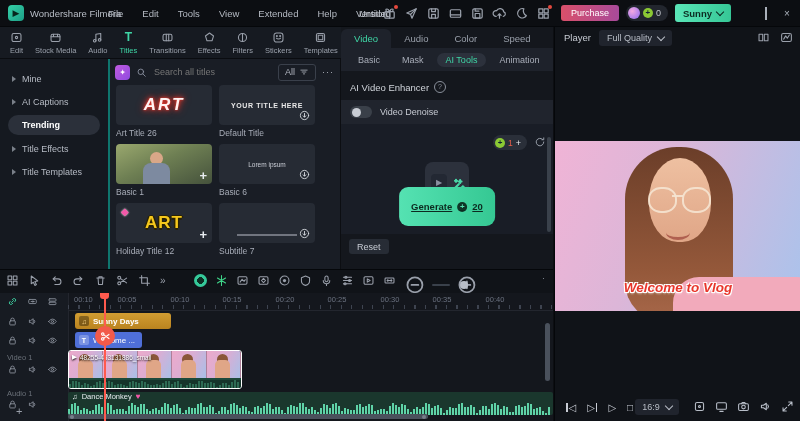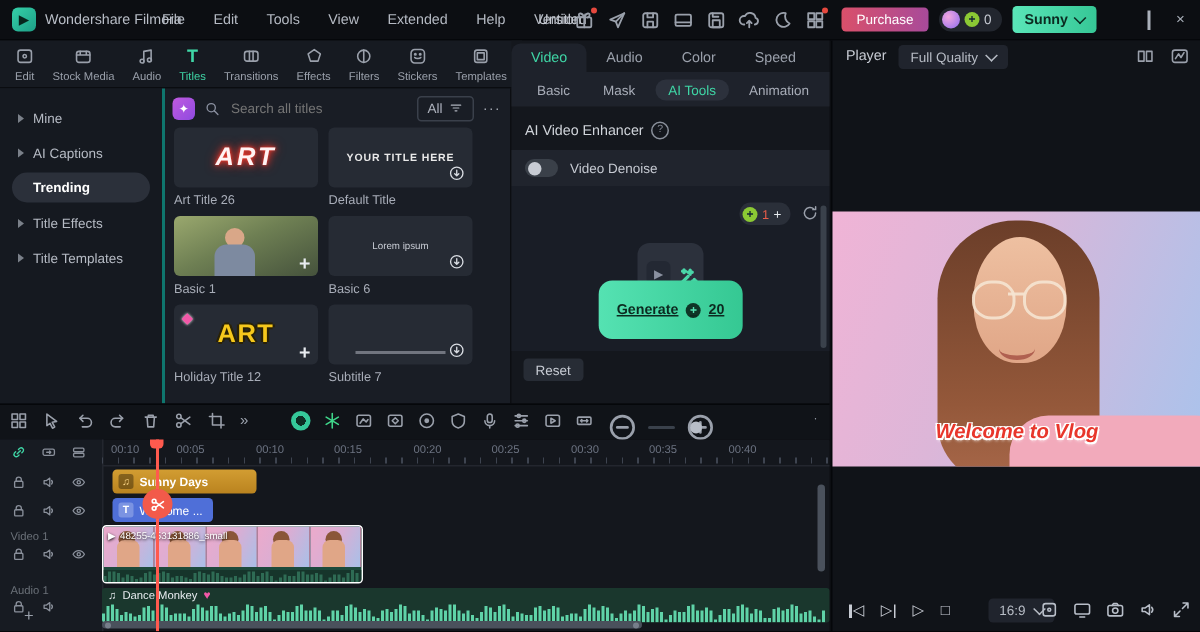--- a/index.html
+++ b/index.html
@@ -128,21 +128,21 @@
   #scrub-track{position:absolute;left:12px;top:7px;width:118px;height:3px;border-radius:2px;background:#3a414b;}
   #scrub-fill{position:absolute;left:0;top:0;width:10px;height:3px;border-radius:2px;background:#3fd6a6;}
   #scrub-knob{position:absolute;left:7px;top:-3px;width:9px;height:9px;border-radius:50%;background:#c8ccd4;}
   #times{position:absolute;right:7px;top:1px;display:flex;align-items:center;gap:5px;font-family:"DejaVu Sans Mono",monospace;font-size:8.5px;}
   #cur-time{background:#1e222b;border-radius:3px;padding:2px 6px;color:#d0d4da;}
   #times .sep{color:#6a7078;} #tot-time{color:#8a909b;}
   #transport{position:absolute;left:0;top:370px;width:246px;height:20px;display:flex;align-items:center;color:#c8ccd4;}
   .tp{margin-left:11px;font-size:10px;display:flex;align-items:center;}
   .bar-l::before{content:"";display:inline-block;width:1.5px;height:9px;background:#c8ccd4;margin-right:1px;}
   .bar-r::after{content:"";display:inline-block;width:1.5px;height:9px;background:#c8ccd4;margin-left:1px;}
-  #ratio{margin-left:26px;display:flex;align-items:center;gap:6px;background:#20242d;border-radius:3px;height:16px;padding:0 7px;color:#b8bdc6;}
+  #ratio{margin-left:2px;display:flex;align-items:center;gap:6px;background:#20242d;border-radius:3px;height:16px;padding:0 7px;color:#b8bdc6;}
   #tp-right{position:absolute;right:7px;top:3px;display:flex;gap:9px;color:#b8bec8;}
   #tp-right svg{width:13px;height:13px;}
 
   
   #tl-toolbar{position:absolute;left:0;top:269px;width:553px;height:23px;background:#101318;border-top:1px solid #05070a;border-bottom:1px solid #05070a;}
   #tl-left{position:absolute;left:6px;top:4px;display:flex;gap:9px;color:#9aa0ab;}
   #tl-left svg,#tl-mid svg{width:13px;height:13px;}
   #tl-mid{position:absolute;left:194px;top:4px;display:flex;gap:8px;color:#9aa0ab;}
   .tlc{width:13px;height:13px;border-radius:50%;}
   #ic-chroma{background:radial-gradient(circle,#0e2f25 35%,#35c99a 36%);}

